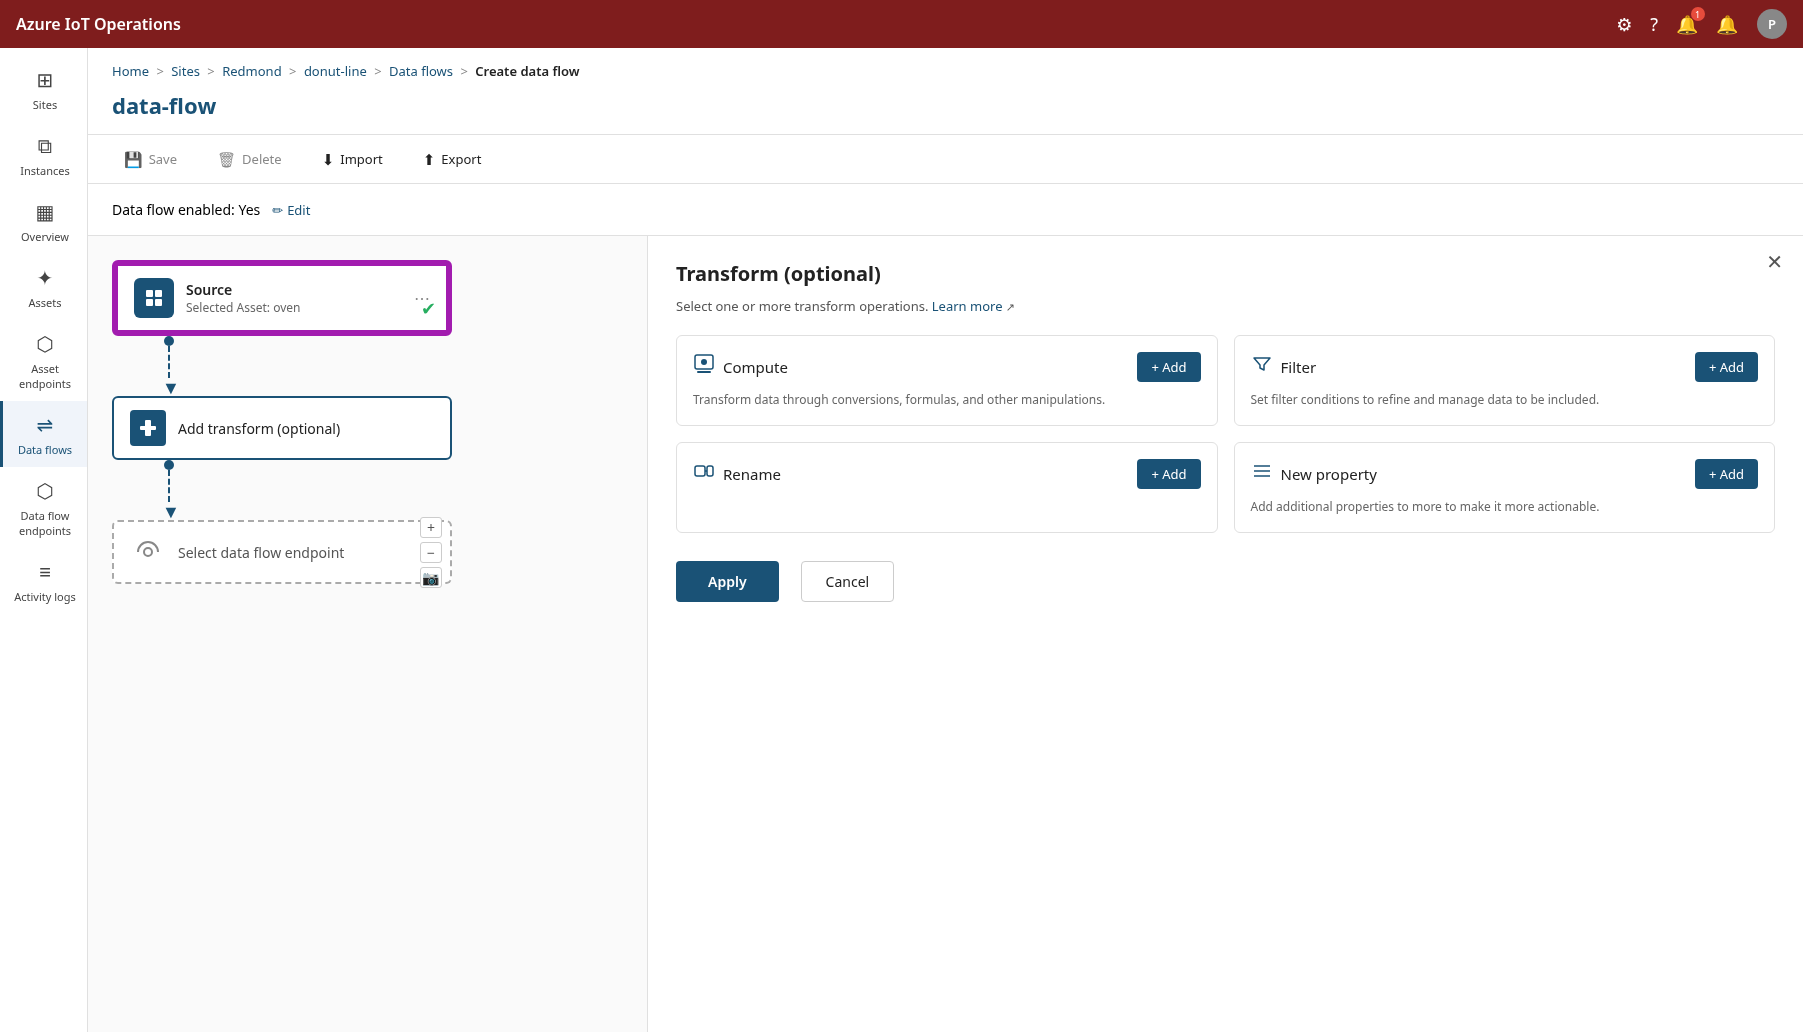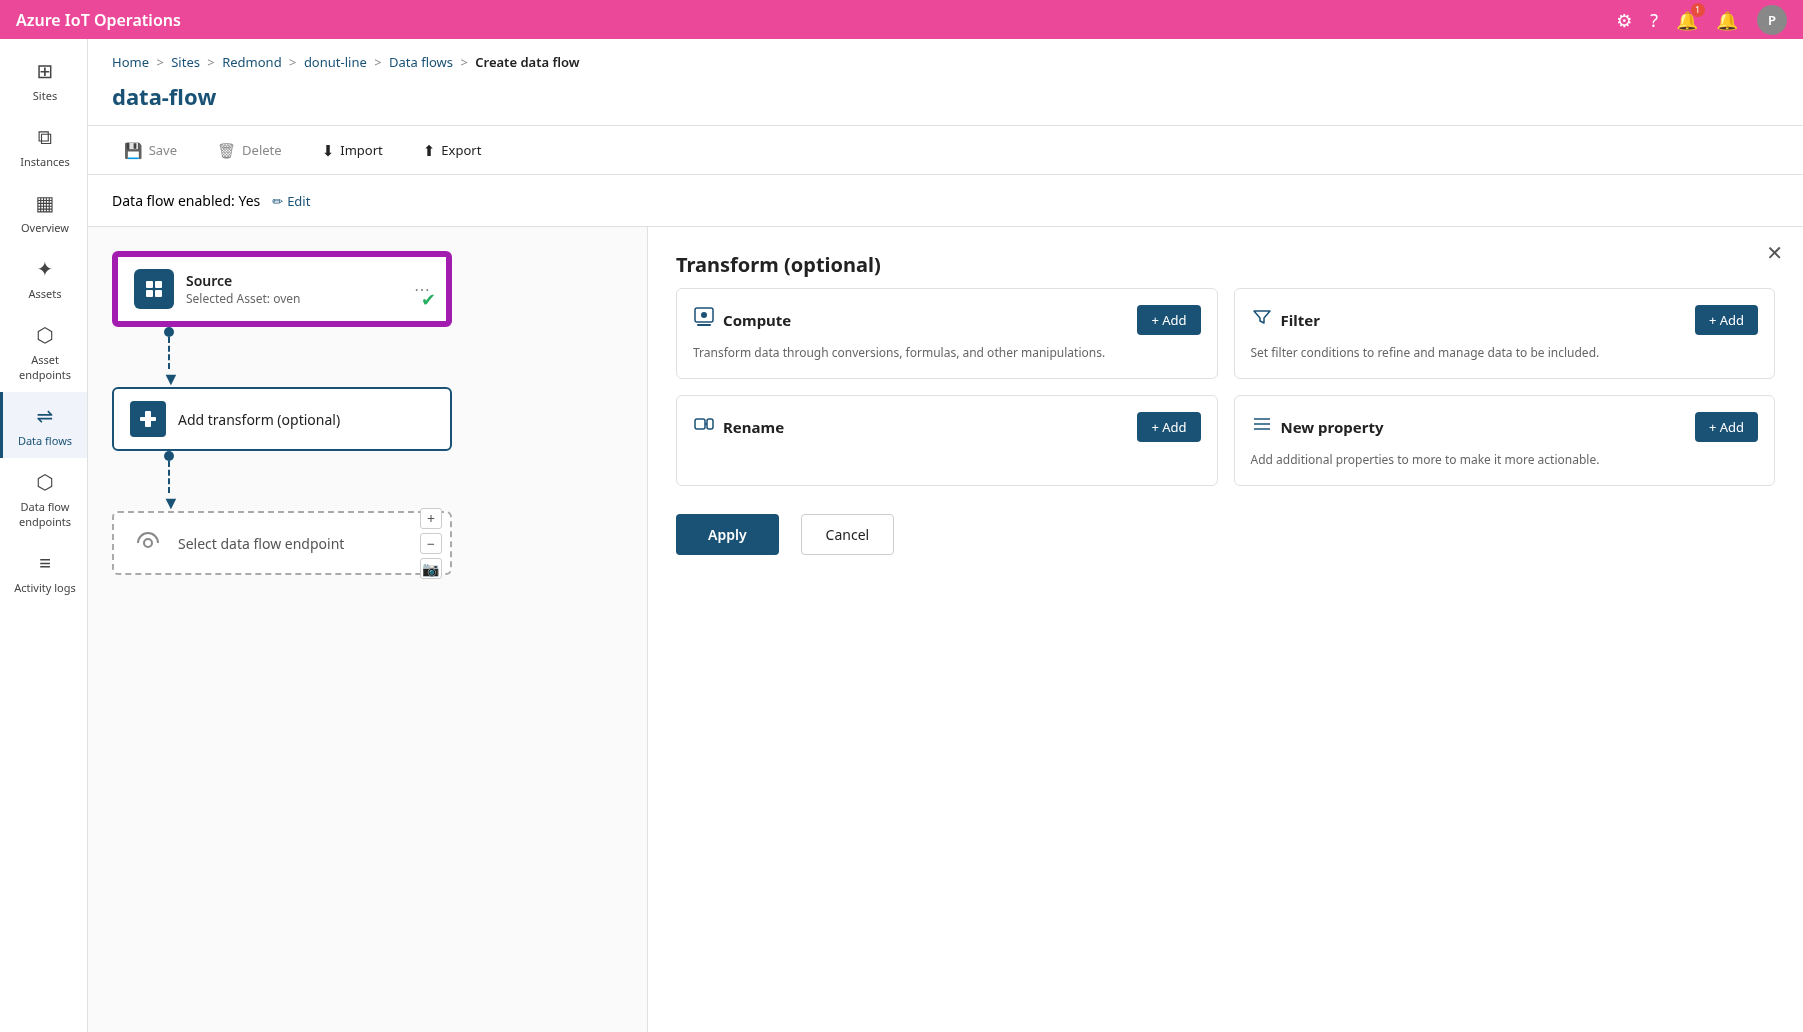--- a/index.html
+++ b/index.html
@@ -1,23 +1,23 @@
 <!DOCTYPE html>
 <html><head>
   <meta charset="utf-8">
   <style>
     * { box-sizing: border-box; margin: 0; padding: 0; font-family: 'Segoe UI', system-ui, sans-serif; }
 
     body { display: flex; flex-direction: column; height: 100vh; overflow: hidden; background: #f3f3f3; }
 
     
     .topnav {
-      background: #ec4899;
+      background: #7f1d1d;
       color: white;
-      height: 39px;
+      height: 48px;
       display: flex;
       align-items: center;
       padding: 4px 16px;
       flex-shrink: 0;
     }
     .topnav-title { font-size: 16px; font-weight: 600; flex: 1; }
     .topnav-icons { display: flex; align-items: center; gap: 18px; }
     .topnav-icon { color: white; font-size: 18px; cursor: pointer; position: relative; }
     .badge {
       position: absolute;
@@ -322,21 +322,21 @@
       align-items: center;
       justify-content: space-between;
       margin-bottom: 10px;
     }
     .transform-card-title-row {
       display: flex;
       align-items: center;
       gap: 8px;
     }
     .transform-card-icon { font-size: 20px; color: #1a5276; }
-    .transform-card-name { font-size: 15px; font-weight: 700; color: #222; }
+    .transform-card-name { font-size: 15px; font-weight: 400; color: #222; }
     .add-btn {
       background: #1a5276;
       color: white;
       border: none;
       border-radius: 4px;
       padding: 6px 14px;
       font-size: 13px;
       cursor: pointer;
       display: flex; align-items: center; gap: 4px;
     }
@@ -525,20 +525,25 @@
             <div class="ep-ctrl-btn">📷</div>
           </div>
         </div>
 
       </div>
 
       <div class="transform-panel">
         <button class="panel-close">✕</button>
 
         <div class="panel-title">Transform (optional)</div>
+        <div class="panel-subtitle">
+          <span>Select one or more transform operations.</span>
+          <a href="#">Learn more</a>
+          <span style="font-size:11px;"> ↗</span>
+        </div>
 
         <div class="transform-grid">
 
           <div class="transform-card">
             <div class="transform-card-header">
               <div class="transform-card-title-row">
                 <span class="transform-card-icon">
                   <svg width="22" height="22" viewBox="0 0 22 22" fill="#1a5276">
                     <rect x="2" y="2" width="18" height="14" rx="2" fill="none" stroke="#1a5276" stroke-width="1.5"></rect>
                     <circle cx="11" cy="9" r="3" fill="#1a5276"></circle>

